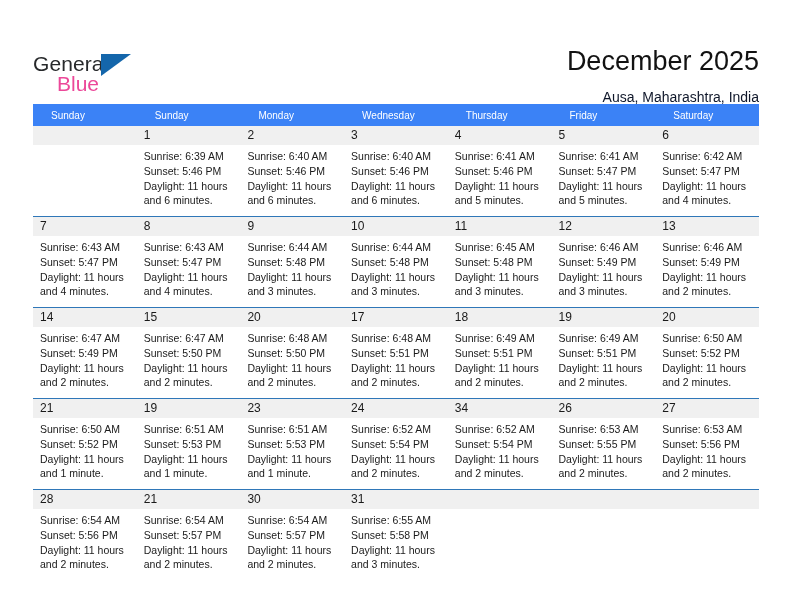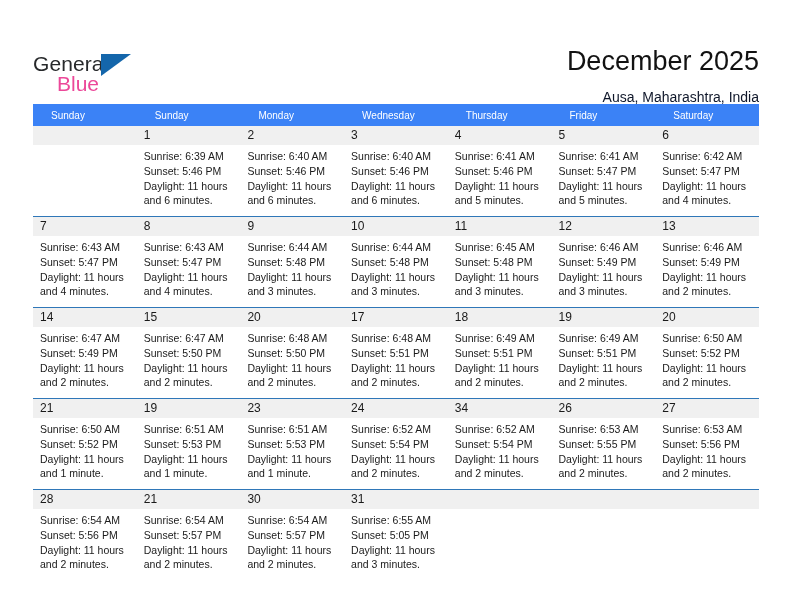--- a/index.html
+++ b/index.html
@@ -523,21 +523,21 @@
                 <div class="info-line">Daylight: 11 hours</div>
                 <div class="info-line">and 2 minutes.</div>
               </div>
             </div>
           </td>
           <td>
             <div class="cell">
               <div class="daynum-band">31</div>
               <div class="cell-body">
                 <div class="info-line">Sunrise: 6:55 AM</div>
-                <div class="info-line">Sunset: 5:05 PM</div>
+                <div class="info-line">Sunset: 5:58 PM</div>
                 <div class="info-line">Daylight: 11 hours</div>
                 <div class="info-line">and 3 minutes.</div>
               </div>
             </div>
           </td>
           <td>
             <div class="cell empty">
               <div class="daynum-band"></div>
               <div class="cell-body"></div>
             </div>

